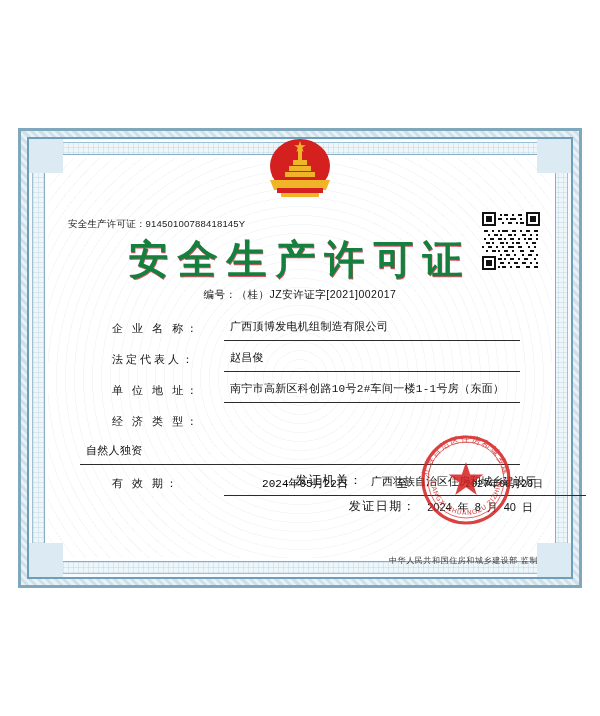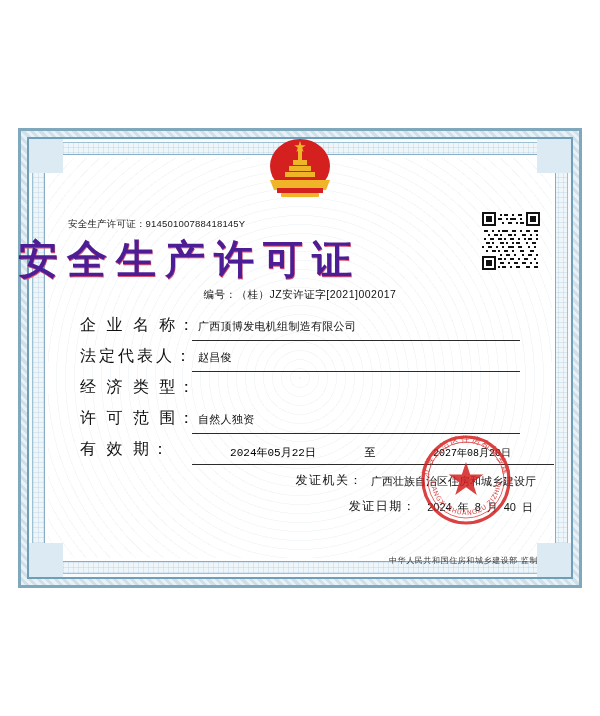--- a/index.html
+++ b/index.html
@@ -111,25 +111,26 @@
     top: 84px;
     width: 58px;
     height: 58px;
     background: #ffffff;
   }
   .title {
     position: absolute;
     left: 0;
     right: 0;
     top: 104px;
+    text-align: center;
     font-family: "DejaVu Serif", serif;
     font-size: 40px;
     font-weight: bold;
     letter-spacing: 9px;
-    color: #4c1d95;
+    color: #15803d;
     text-shadow: 0.5px 0.5px 0 #e0536a;
   }
   .cert-no {
     position: absolute;
     left: 0;
     right: 0;
     top: 160px;
     text-align: center;
     font-size: 10.5px;
     color: #111111;
@@ -144,26 +145,27 @@
     width: 440px;
   }
   .row {
     position: relative;
     height: 31px;
     display: flex;
     align-items: flex-end;
   }
   .row .lbl {
     width: 112px;
-    font-size: 16px;
+    font-size: 11px;
     color: #111111;
     letter-spacing: 3px;
     padding-bottom: 5px;
     flex: none;
     white-space: nowrap;
+    margin-left: 32px;
   }
   .row .val-wrap {
     flex: 1;
     border-bottom: 1px solid #2b2b2b;
     padding: 0 2px 4px 6px;
     min-height: 17px;
     font-family: Liberation Mono, monospace;
   }
   .row .val {
     font-size: 11px;
@@ -379,27 +381,32 @@
       </div>
     </div>
 
     <div class="row">
       <div class="lbl">法定代表人：</div>
       <div class="val-wrap">
         <div class="val">赵昌俊</div>
       </div>
     </div>
 
+    <div class="row">
+      <div class="lbl">单 位 地 址：</div>
+      <div class="val-wrap">
+        <div class="val">南宁市高新区科创路10号2#车间一楼1-1号房（东面）</div>
+      </div>
+    </div>
 
     <div class="row">
       <div class="lbl">经 济 类 型：</div>
     </div>
 
     <div class="row">
-      <div class="lbl">许 可 范 围：</div>
       <div class="val-wrap">
         <div class="val">自然人独资</div>
       </div>
     </div>
 
     <div class="row date-row">
       <div class="lbl">有 效 期：</div>
       <div class="val-wrap">
         <div class="date-a">2024年05月22日</div>
         <div class="date-sep">至</div>

